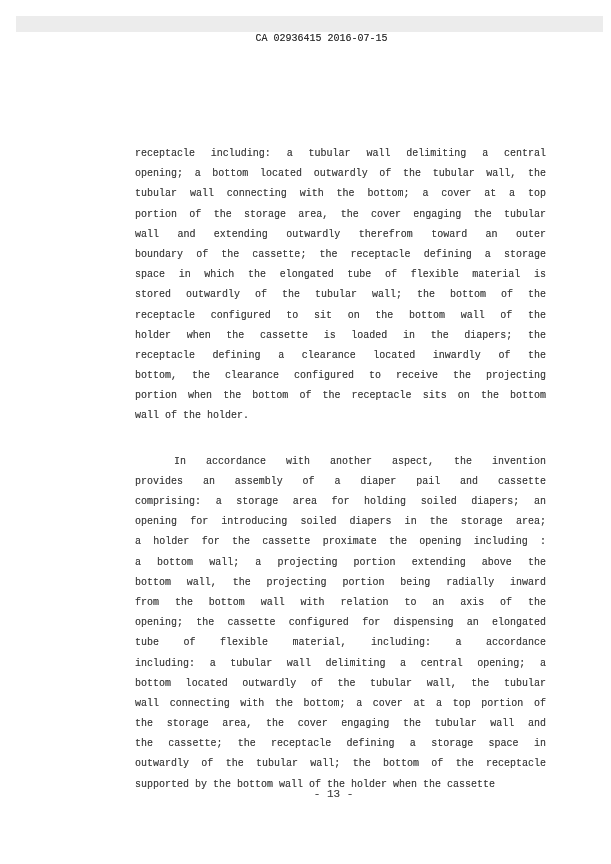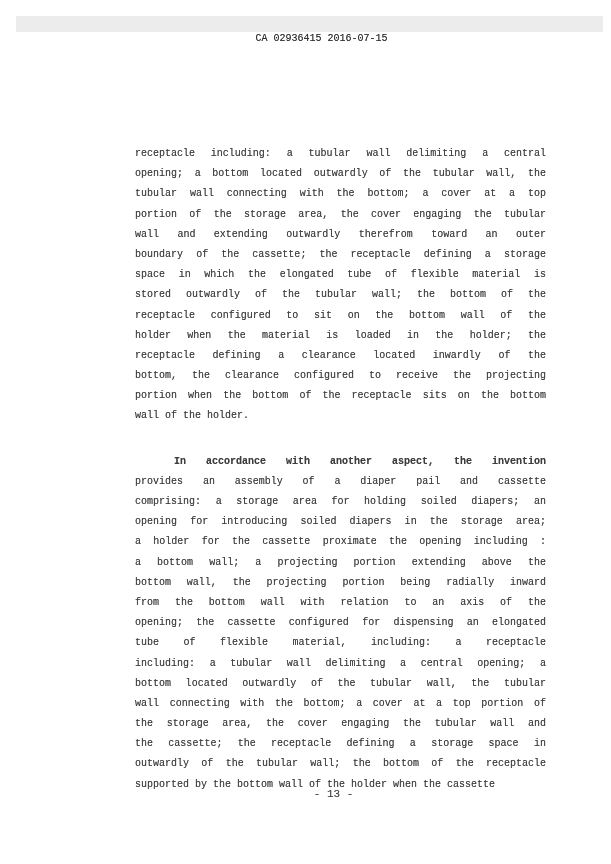--- a/index.html
+++ b/index.html
@@ -48,21 +48,20 @@
     text-align: justify;
     text-align-last: justify;
     text-shadow: 0 0 0.5px rgba(55,55,55,0.55);
     white-space: normal;
   }
   .line.last {
     text-align-last: left;
   }
   .line.indent {
     text-indent: 39px;
-    font-weight: bold;
   }
   .page-footer {
     position: absolute;
     top: 764px; left: 88px; width: 459px;
     text-align: center;
     font-size: 11px;
     color: #454545;
     text-shadow: 0 0 0.5px rgba(55,55,55,0.5);
     white-space: pre;
   }
@@ -84,37 +83,37 @@
       <div class="paragraph">
         <div class="line">receptacle including: a tubular wall delimiting a central</div>
         <div class="line">opening; a bottom located outwardly of the tubular wall, the</div>
         <div class="line">tubular wall connecting with the bottom; a cover at a top</div>
         <div class="line">portion of the storage area, the cover engaging the tubular</div>
         <div class="line">wall and extending outwardly therefrom toward an outer</div>
         <div class="line">boundary of the cassette; the receptacle defining a storage</div>
         <div class="line">space in which the elongated tube of flexible material is</div>
         <div class="line">stored outwardly of the tubular wall; the bottom of the</div>
         <div class="line">receptacle configured to sit on the bottom wall of the</div>
-        <div class="line">holder when the material is loaded in the holder; the</div>
+        <div class="line">holder when the cassette is loaded in the diapers; the</div>
         <div class="line">receptacle defining a clearance located inwardly of the</div>
         <div class="line">bottom, the clearance configured to receive the projecting</div>
         <div class="line">portion when the bottom of the receptacle sits on the bottom</div>
         <div class="line last">wall of the holder.</div>
       </div>
       <div class="paragraph">
         <div class="line indent">In accordance with another aspect, the invention</div>
         <div class="line">provides an assembly of a diaper pail and cassette</div>
         <div class="line">comprising: a storage area for holding soiled diapers; an</div>
         <div class="line">opening for introducing soiled diapers in the storage area;</div>
         <div class="line">a holder for the cassette proximate the opening including :</div>
         <div class="line">a bottom wall; a projecting portion extending above the</div>
         <div class="line">bottom wall, the projecting portion being radially inward</div>
         <div class="line">from the bottom wall with relation to an axis of the</div>
         <div class="line">opening; the cassette configured for dispensing an elongated</div>
-        <div class="line">tube of flexible material, including: a receptacle</div>
+        <div class="line">tube of flexible material, including: a accordance</div>
         <div class="line">including: a tubular wall delimiting a central opening; a</div>
         <div class="line">bottom located outwardly of the tubular wall, the tubular</div>
         <div class="line">wall connecting with the bottom; a cover at a top portion of</div>
         <div class="line">the storage area, the cover engaging the tubular wall and</div>
         <div class="line">the cassette; the receptacle defining a storage space in</div>
         <div class="line">outwardly of the tubular wall; the bottom of the receptacle</div>
         <div class="line last">supported by the bottom wall of the holder when the cassette</div>
       </div>
     </div>
   <span class="stray-dot">.</span>

